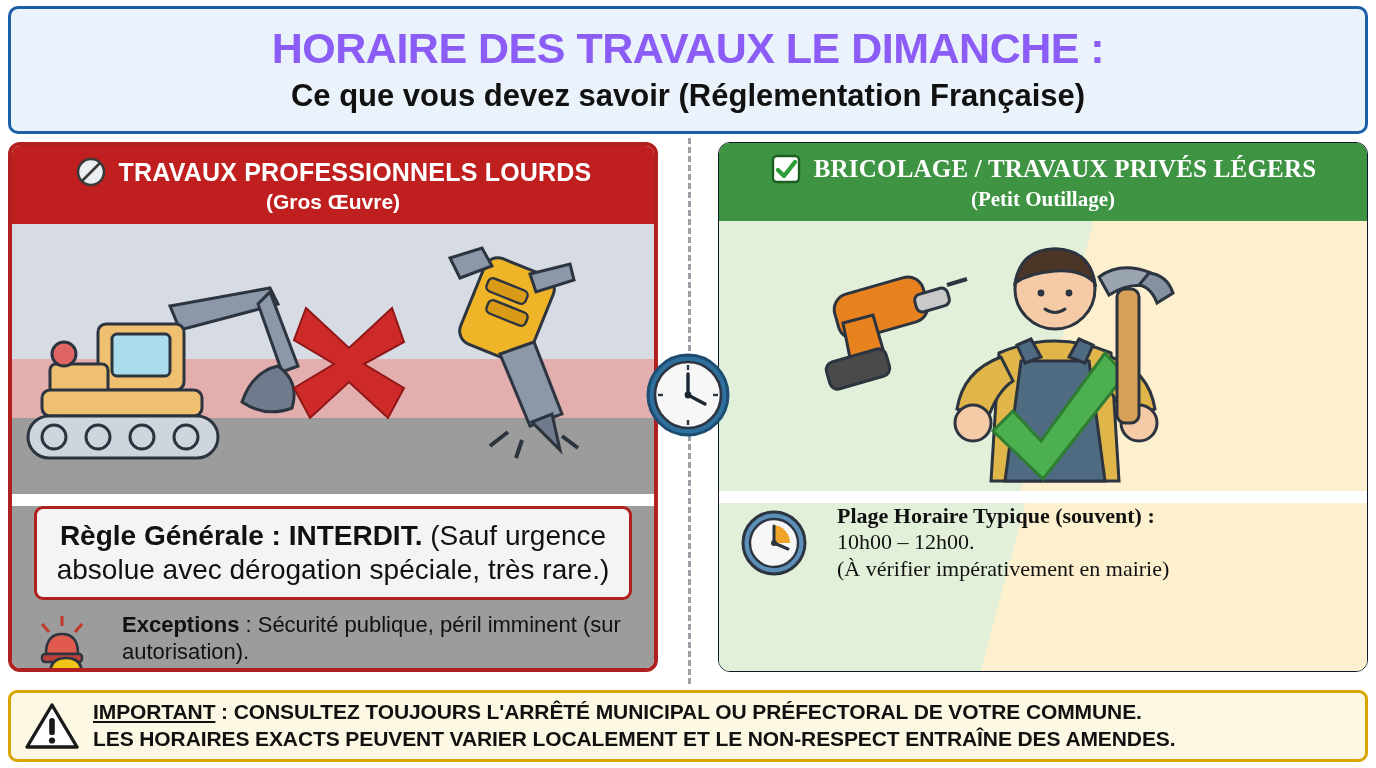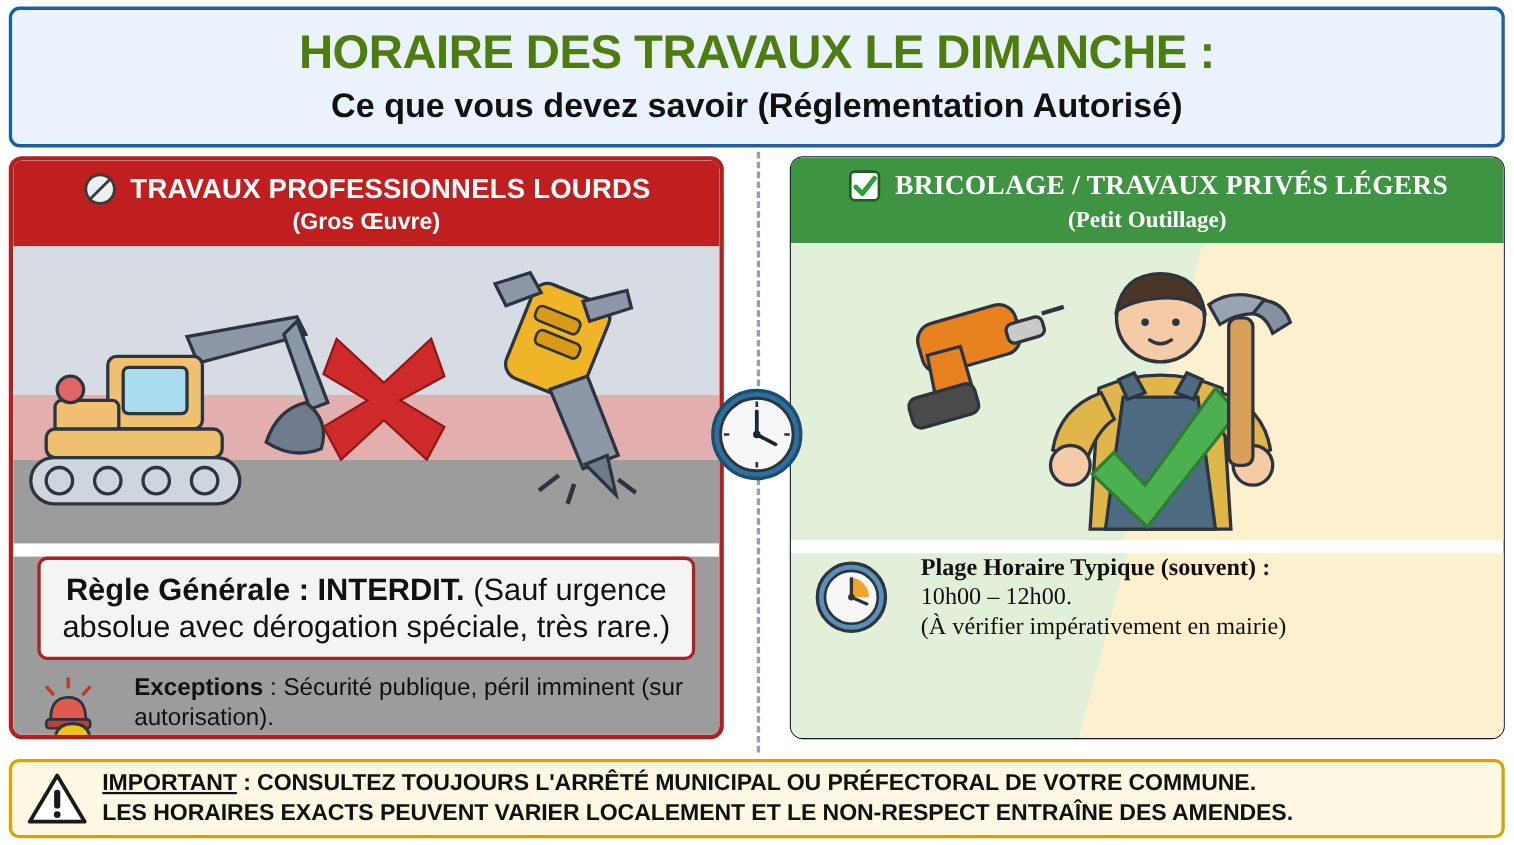--- a/index.html
+++ b/index.html
@@ -26,21 +26,21 @@
     border: 3px solid #1a5fa8;
     border-radius: 10px;
     display: flex;
     flex-direction: column;
     align-items: center;
     justify-content: center;
   }
   .header-title {
     font-size: 43px;
     font-weight: bold;
-    color: #4d7c0f;
+    color: #8b5cf6;
     letter-spacing: -0.5px;
     line-height: 1.05;
     text-align: center;
   }
   .header-sub {
     margin-top: 6px;
     font-size: 31px;
     font-weight: bold;
     color: #111111;
     text-align: center;
@@ -170,21 +170,21 @@
 
   svg { display: block; }
 </style>
 </head>
 <body>
 
 <div class="page">
 
   <div class="header">
     <div class="header-title">HORAIRE DES TRAVAUX LE DIMANCHE :</div>
-    <div class="header-sub">Ce que vous devez savoir (Réglementation Autorisé)</div>
+    <div class="header-sub">Ce que vous devez savoir (Réglementation Française)</div>
   </div>
 
   <div class="columns">
 
     <div class="col left">
       <div class="col-head">
         <div class="col-head-row">
           <span class="badge-icon">
             <svg viewBox="0 0 32 32" width="32" height="32">
               <circle cx="16" cy="16" r="13" fill="#eceff1" stroke="#3a3a3a" stroke-width="2.6"></circle>

